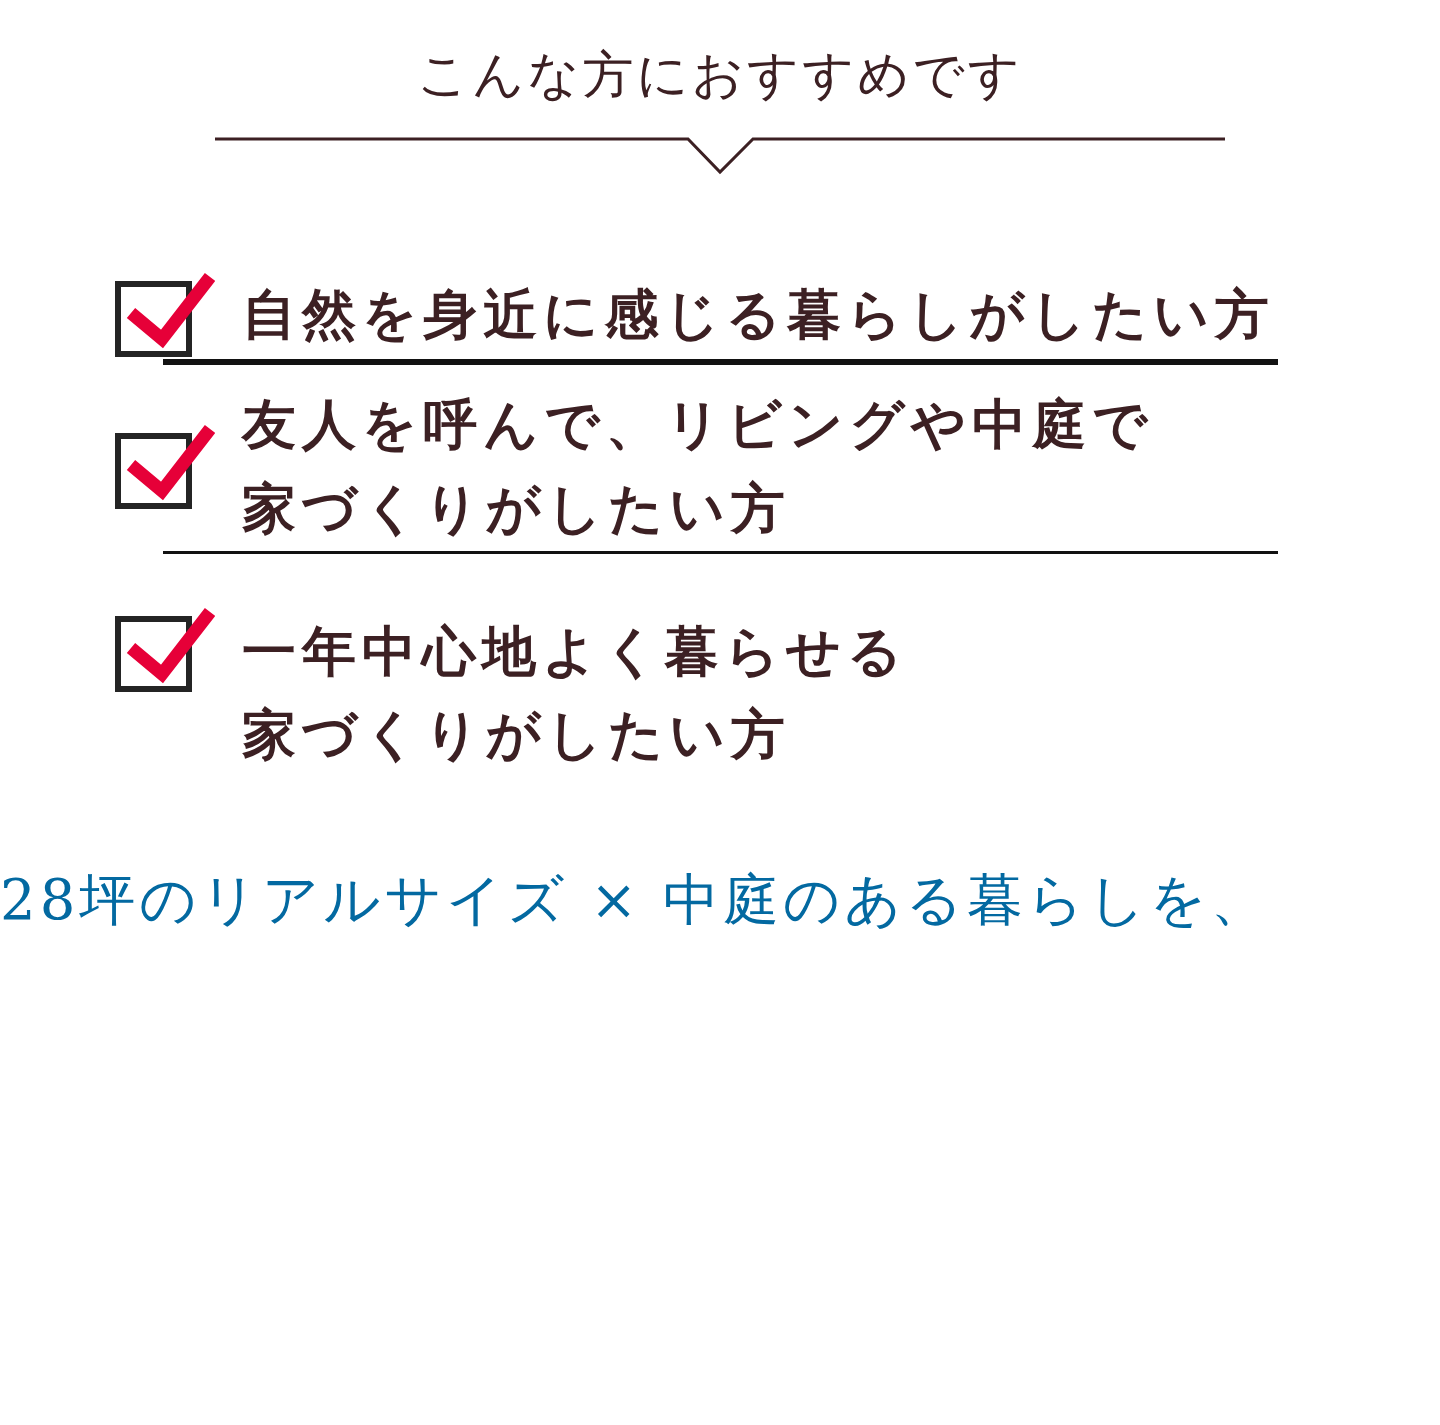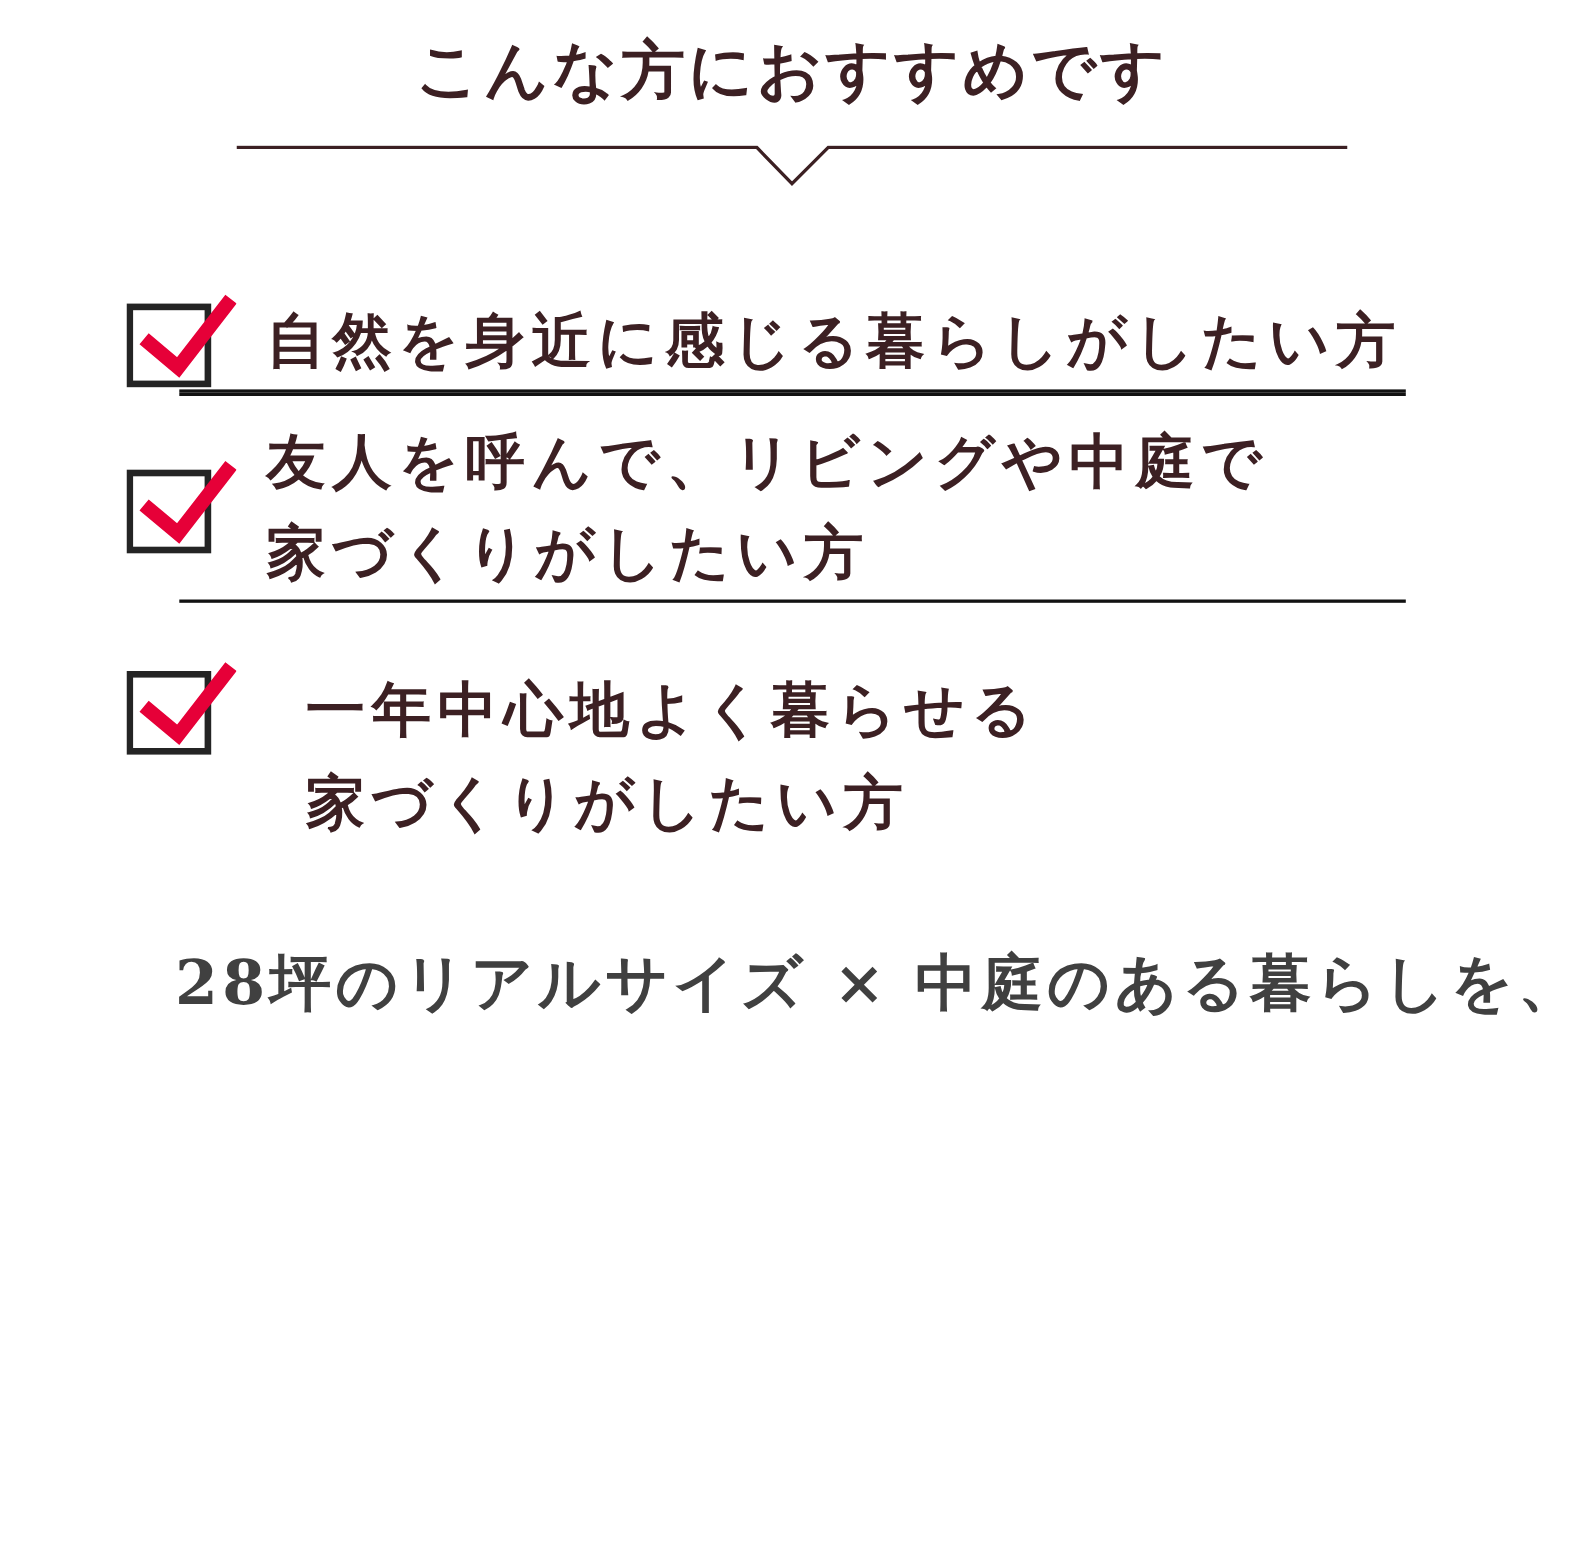--- a/index.html
+++ b/index.html
@@ -7,24 +7,24 @@
     position: relative;
     width: 1440px;
     height: 1425px;
     overflow: hidden;
     background: #ffffff;
     font-family: "DejaVu Serif", "Liberation Serif", serif;
     color: #3c2023;
   }
   .title {
     margin: 0;
-    padding-top: 30px;
+    padding-top: 44px;
     text-align: center;
-    font-size: 58px;
-    font-weight: 700;
+    font-size: 51px;
+    font-weight: 400;
     letter-spacing: 3px;
     line-height: 1.2;
     color: #3c2023;
   }
   .title-underline {
     display: block;
     width: 1010px;
     height: 38px;
     margin: 32px auto 0 auto;
   }
@@ -54,30 +54,30 @@
     height: 3px;
     width: 1115px;
     margin: 0 auto;
     background: #121212;
   }
   .divider-1 { margin-top: 66px; }
   .item-2    { margin-top: 18px; }
   .divider-2 { margin-top: 44px; }
   .item-3    { margin-top: 18px; }
   .divider-3 { margin-top: 48px; }
-  .item-4    { margin-top: 56px; align-items: flex-start; gap: 36px; }
+  .item-4    { margin-top: 56px; align-items: flex-start; }
   .item-4 .checkbox { margin-top: -4px; }
   .footer {
     margin-top: 80px;
-    text-align: right;
+    text-align: left;
     font-size: 56px;
-    font-weight: 700;
+    font-weight: 400;
     letter-spacing: 4px;
     line-height: 1.54;
-    color: #404040;
+    color: #0369a1;
   }
 </style>
 </head>
 <body>
 
 <div class="page">
 
   <h2 class="title">こんな方におすすめです</h2>
 
   <svg class="title-underline" viewBox="0 0 1010 38" xmlns="http://www.w3.org/2000/svg" aria-hidden="true">

